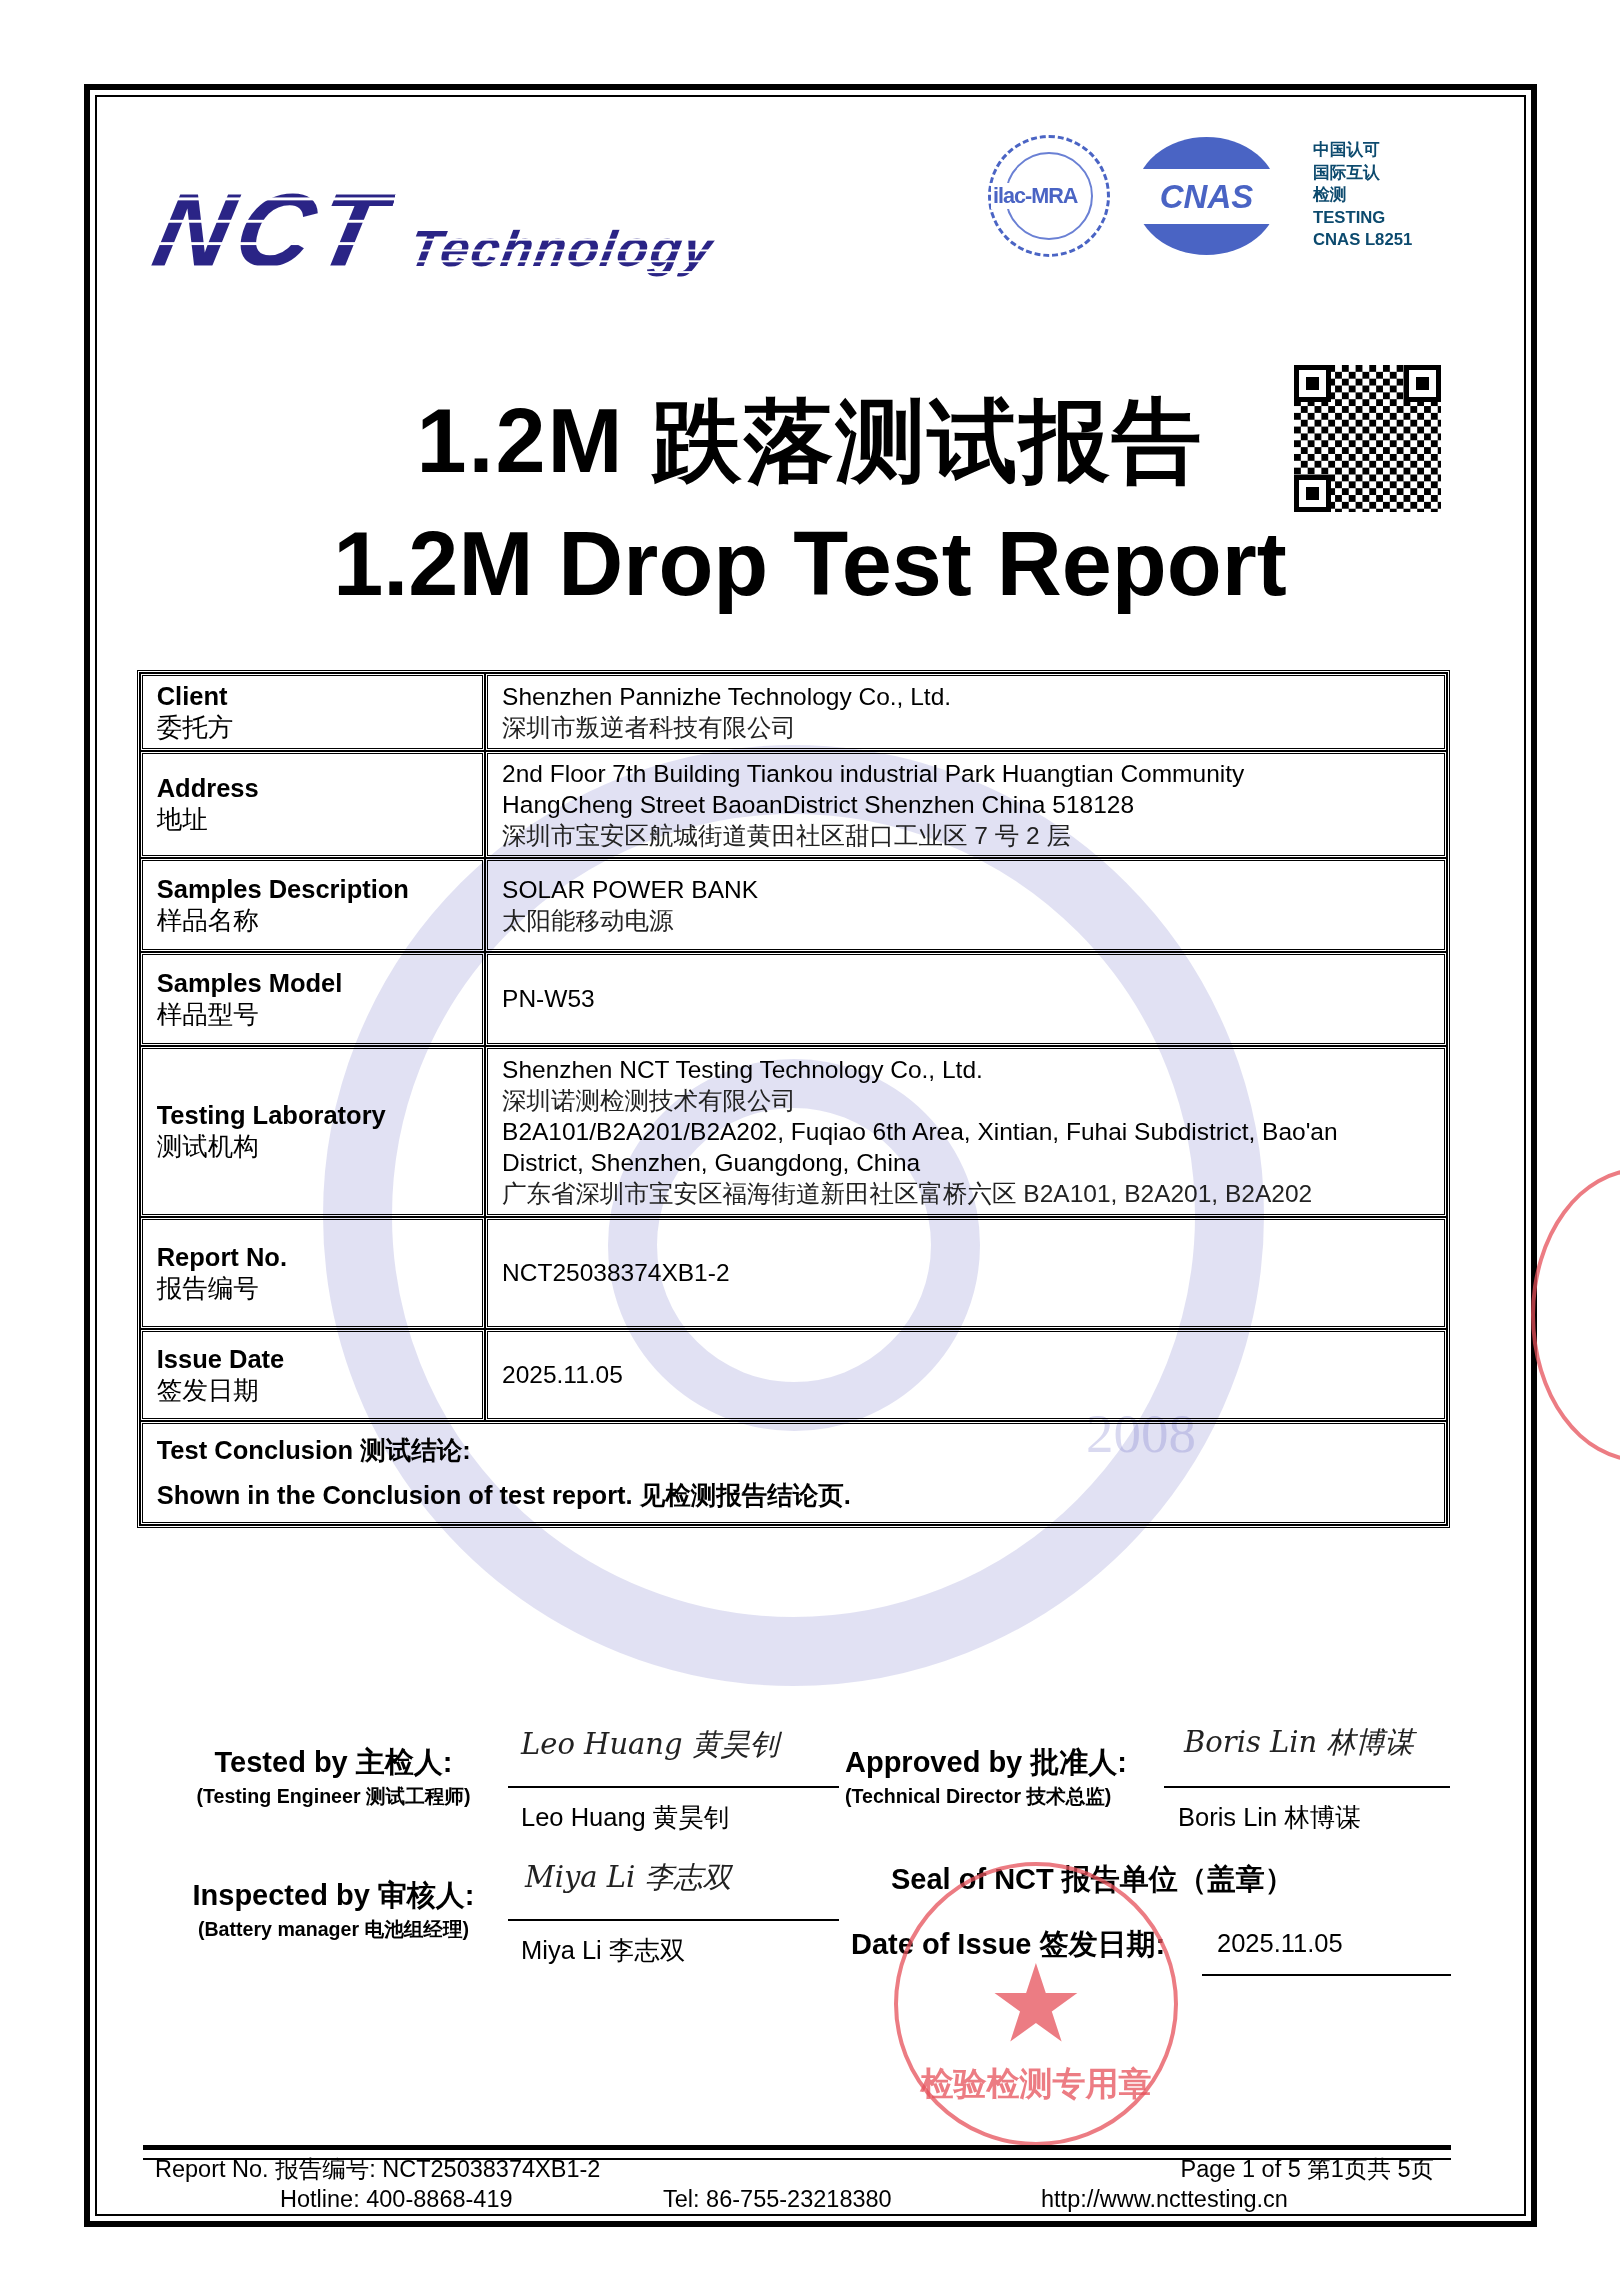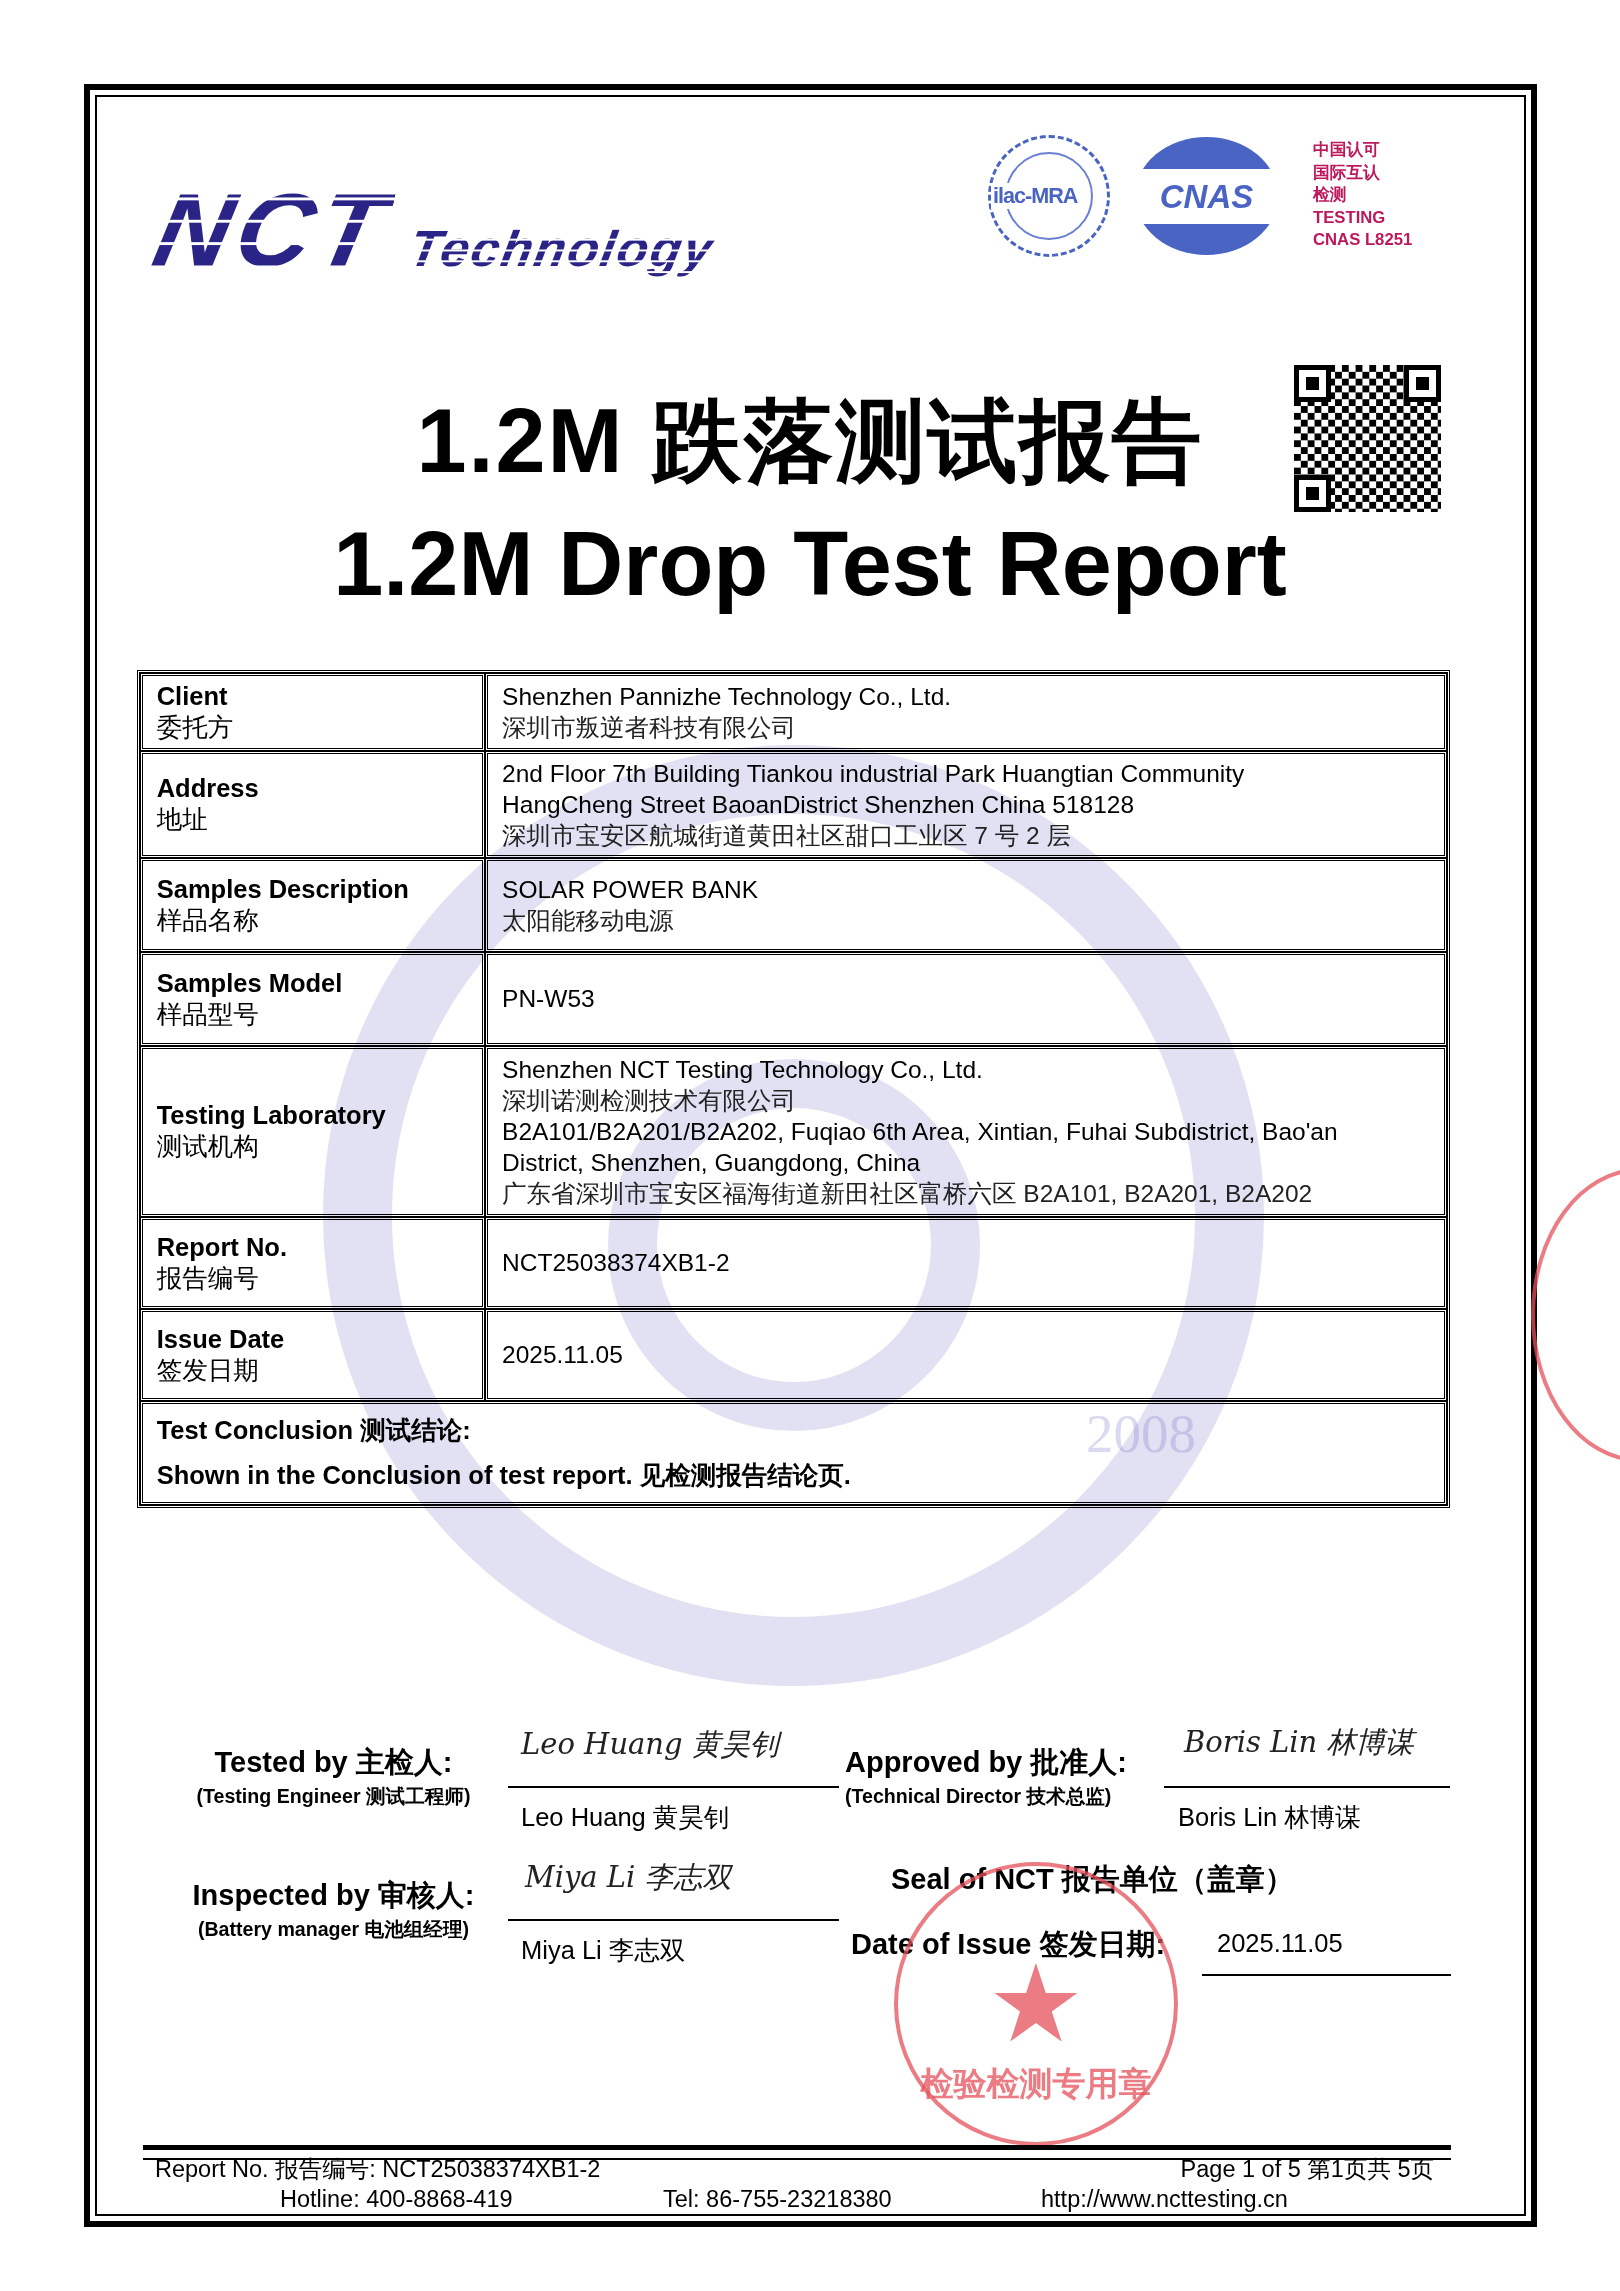--- a/index.html
+++ b/index.html
@@ -11,21 +11,21 @@
   .logo .nct { font-size:104px; letter-spacing:5.9px; line-height:1; transform:skewX(-12deg); font-family:"Liberation Sans", sans-serif;
      background:repeating-linear-gradient(180deg, #2a2486 0px, #2a2486 19.6px, #fff 19.6px, #fff 22.5px); -webkit-background-clip:text; background-clip:text; color:transparent; }
   .logo .tech { font-size:51px; margin-left:21.6px; margin-bottom:3.9px; letter-spacing:2px; transform:skewX(-10deg);
      background:repeating-linear-gradient(180deg, #2a2486 0px, #2a2486 8.8px, #fff 8.8px, #fff 10.8px); -webkit-background-clip:text; background-clip:text; color:transparent; }
 
   .ilac { position:absolute; left:988px; top:135px; width:122px; height:122px; border-radius:50%; border:3.9px dashed #4a64c4; box-sizing:border-box; display:flex; align-items:center; justify-content:flex-start; }
   .ilac::before { content:""; position:absolute; inset:13.7px; border-radius:50%; border:2.9px solid #6a80d4; }
   .ilac span { position:relative; font-weight:bold; color:#4a64c4; font-size:21.6px; letter-spacing:-1px; background:#fff; padding:0 2px; }
   .cnas { position:absolute; left:1135px; top:137px; width:143px; height:118px; border-radius:50%; background:#4a64c4; display:flex; align-items:center; justify-content:center; }
   .cnas span { background:#fff; width:147px; text-align:center; color:#4a64c4; font-weight:bold; font-style:italic; font-size:33px; line-height:55px; }
-  .cnas-text { position:absolute; left:1313px; top:139px; color:#be185d; font-weight:bold; font-size:16.7px; line-height:22.5px; }
+  .cnas-text { position:absolute; left:1313px; top:139px; color:#0c4a6e; font-weight:bold; font-size:16.7px; line-height:22.5px; }
 
   .qr { position:absolute; left:1294px; top:365px; width:147px; height:147px; background:
      repeating-conic-gradient(#000 0 25%, #fff 0 50%) 0 0/13.7px 13.7px; }
   .qr .f { position:absolute; width:37px; height:37px; border:5.9px solid #000; background:#fff; box-sizing:border-box; }
   .qr .f::after { content:""; position:absolute; inset:6.9px; background:#000; }
 
   .title-cn { position:absolute; left:0; width:1620px; top:396px; text-align:center; font-size:90px; font-weight:bold; line-height:1; letter-spacing:2px; }
   .title-en { position:absolute; left:0; width:1620px; top:519px; text-align:center; font-size:90px; font-weight:bold; line-height:1; }
 
   .watermark { position:absolute; left:323px; top:745px; width:941px; height:941px; border-radius:50%; border:69px solid rgba(120,120,200,0.22); box-sizing:border-box; pointer-events:none; }
@@ -124,21 +124,21 @@
   <tr style="height:171px">
     <td class="lbl"><span>Testing Laboratory</span><span class="cn">测试机构</span></td>
     <td class="val">
       <div>Shenzhen NCT Testing Technology Co., Ltd.</div>
       <div class="cn">深圳诺测检测技术有限公司</div>
       <div>B2A101/B2A201/B2A202, Fuqiao 6th Area, Xintian, Fuhai Subdistrict, Bao'an</div>
       <div>District, Shenzhen, Guangdong, China</div>
       <div class="cn">广东省深圳市宝安区福海街道新田社区富桥六区 B2A101, B2A201, B2A202</div>
     </td>
   </tr>
-  <tr style="height:92px">
+  <tr style="height:112px">
     <td class="lbl"><span>Report No.</span><span class="cn">报告编号</span></td>
     <td class="val">
       <div>NCT25038374XB1-2</div>
     </td>
   </tr>
   <tr style="height:92px">
     <td class="lbl"><span>Issue Date</span><span class="cn">签发日期</span></td>
     <td class="val">
       <div>2025.11.05</div>
     </td>

